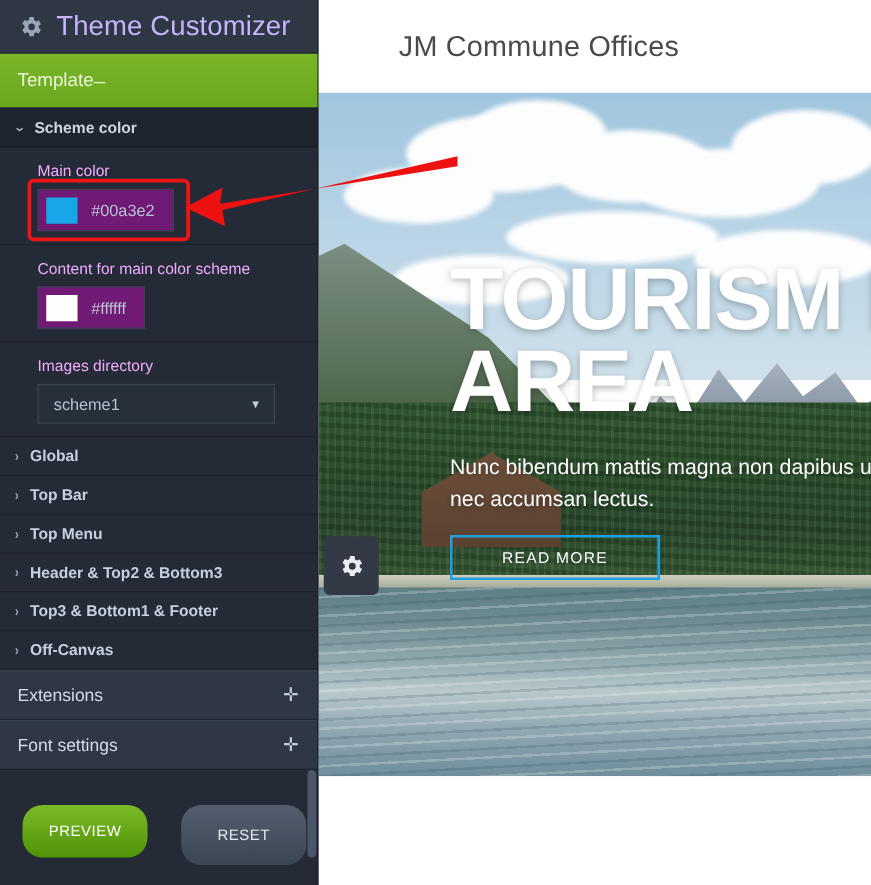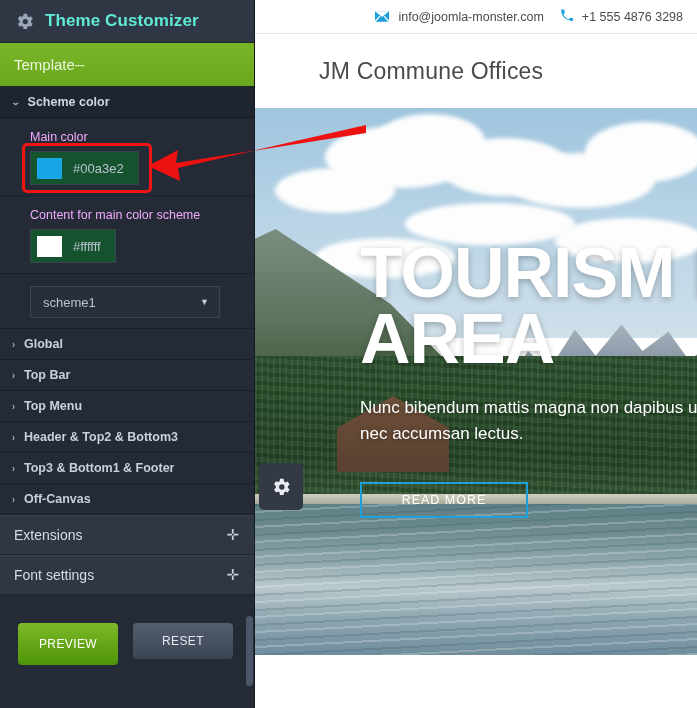--- a/index.html
+++ b/index.html
@@ -21,21 +21,21 @@
   }
   #sb-header {
     height: 43px;
     background: #2f3744;
     display: flex; align-items: center;
     padding-left: 14px;
     border-bottom: 1px solid #1e242d;
   }
   #sb-header .gear { margin-right: 10px; display:flex; align-items:center; }
   #sb-header .title {
-    color: #5eead4; font-size: 17px; font-weight: bold;
+    color: #c4b5fd; font-size: 22px; font-weight: normal;
     letter-spacing: .1px;
   }
 
   .accordion-top {
     height: 44px;
     background: linear-gradient(to bottom, #7ab528, #6aa81d);
     display: flex; align-items: center; justify-content: flex-start;
     padding: 0 16px 0 14px;
     color: #ffffff; font-size: 15px;
     border-bottom: 1px solid #1e242d;
@@ -56,21 +56,21 @@
   .field-group {
     padding: 12px 16px 10px 30px;
     border-bottom: 1px solid #1b212a;
     background: #242b36;
   }
   .field-label {
     color: #f0abfc; font-size: 12.5px; margin-bottom: 7px;
   }
   .color-field {
     display: inline-flex; align-items: center;
-    background: #14532d;
+    background: #701a75;
     border: 1px solid #3a4452;
     height: 34px;
     padding: 0 14px 0 6px;
   }
   .swatch { width: 25px; height: 21px; display: inline-block; }
   .color-field .hexval { color: #b9c3d1; font-size: 13px; margin-left: 11px; }
 
   #main-color-wrap { display:inline-block; position: relative; }
   #main-color-highlight {
     position: absolute; left: -8px; top: -8px;
@@ -109,32 +109,33 @@
   }
   .acc-major .sign { font-size: 15px; color: #c3ccd9; }
 
   #sb-buttons {
     padding: 28px 0 0 18px;
     display: flex; gap: 15px;
   }
   .btn {
     border: none; cursor: pointer;
     font-size: 12px; letter-spacing: .4px;
-    border-radius: 4px;
+    border-radius: 16px;
     color: #ffffff;
     font-family: "Liberation Sans", sans-serif;
   }
   #btn-preview {
     width: 100px; height: 42px;
     background: linear-gradient(to bottom, #7cb928, #4f9408);
   }
   #btn-reset {
-    width: 100px; height: 36px;
+    width: 100px; height: 48px;
     background: linear-gradient(to bottom, #545e6e, #3c4554);
     color: #e2e7ee;
+    margin-left: 12px;
   }
   #sb-scrollbar {
     position: absolute; right: 2px; top: 616px;
     width: 7px; height: 70px;
     background: #4c5668; border-radius: 4px;
   }
   #sb-divider {
     position: absolute; right: 0; top: 0; width: 1px; height: 708px;
     background: #151a22;
   }
@@ -215,21 +216,21 @@
     white-space: nowrap;
     text-shadow: 0 2px 6px rgba(0,0,0,.28);
   }
   #hero-sub {
     position: absolute; left: 105px; top: 287px;
     color: #ffffff; font-size: 17px; line-height: 1.5;
     width: 420px;
     text-shadow: 0 1px 4px rgba(0,0,0,.35);
   }
   #read-more {
-    position: absolute; left: 105px; top: 374px;
+    position: absolute; left: 105px; top: 354px;
     width: 168px; height: 36px;
     border: 2px solid #1ea0dd;
     display: flex; align-items: center; justify-content: center;
     color: #ffffff; font-size: 12.5px; letter-spacing: 1px;
     background: transparent; cursor: pointer;
     font-family: "Liberation Sans", sans-serif;
   }
   #hero-gear {
     position: absolute; left: 4px; top: 355px;
     width: 44px; height: 47px;
@@ -281,20 +282,21 @@
 
     <div class="field-group">
       <div class="field-label">Content for main color scheme</div>
       <div class="color-field">
         <span class="swatch" id="sw-content" style="background: rgb(255, 255, 255);"></span>
         <span class="hexval">#ffffff</span>
       </div>
     </div>
 
     <div class="field-group">
+      <div class="field-label">Images directory</div>
       <div class="select-field">
         <span>scheme1</span>
         <span class="arrow">▼</span>
       </div>
     </div>
 
     <div id="acc-rows">
         <div class="acc-row">
           <span class="caret-r">›</span>
           <span>Global</span>
@@ -335,40 +337,20 @@
       <button class="btn" id="btn-preview">PREVIEW</button>
       <button class="btn" id="btn-reset">RESET</button>
     </div>
 
     <div id="sb-scrollbar"></div>
     <div id="sb-divider"></div>
   </div>
 
   <div id="preview">
 
-    <div id="topbar">
-      <span class="contact">
-        <span>
-          <svg width="14" height="11" viewBox="0 0 16 12">
-            <rect x="0" y="0" width="16" height="12" fill="#1ea0dd"></rect>
-            <path d="M0 0 L8 6.5 L16 0 Z" fill="#ffffff"></path>
-            <path d="M0 12 L5.6 5.6 M16 12 L10.4 5.6" stroke="#ffffff" stroke-width="1.4" fill="none"></path>
-          </svg>
-        </span>
-        <span class="txt">info@joomla-monster.com</span>
-      </span>
-      <span class="contact">
-        <span>
-          <svg width="13" height="13" viewBox="0 0 24 24" fill="#1ea0dd">
-            <path d="M6.6 10.8c1.9 3.7 5 6.7 8.7 8.6l2.9-2.9c.4-.4.9-.5 1.3-.3 1.4.5 3 .7 4.5.7V21c0 .6-.4 1-1 1C10.9 22 2 13.1 2 2c0-.6.4-1 1-1h4.1c.6 0 1 .4 1 1 0 1.6.2 3.1.7 4.5.2.4.1.9-.3 1.3l-2.9 3z"></path>
-          </svg>
-        </span>
-        <span class="txt">+1 555 4876 3298</span>
-      </span>
-    </div>
 
     <div id="brandbar">
       <span id="site-title">JM Commune Offices</span>
     </div>
 
     <div id="hero">
       <div id="sky"></div>
       <div class="cloud" style="left:70px;  top:18px;  width:150px; height:62px;"></div>
       <div class="cloud" style="left:120px; top:6px;   width:110px; height:55px;"></div>
       <div class="cloud" style="left:185px; top:30px;  width:130px; height:58px;"></div>

